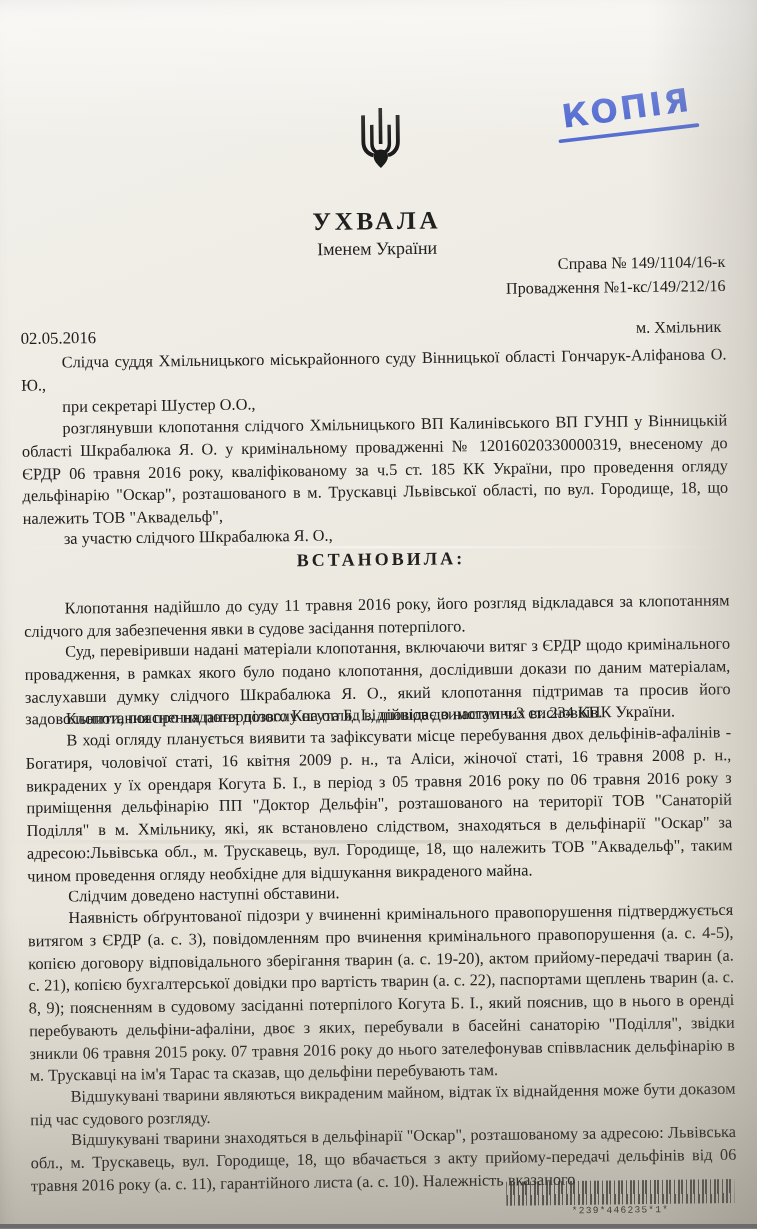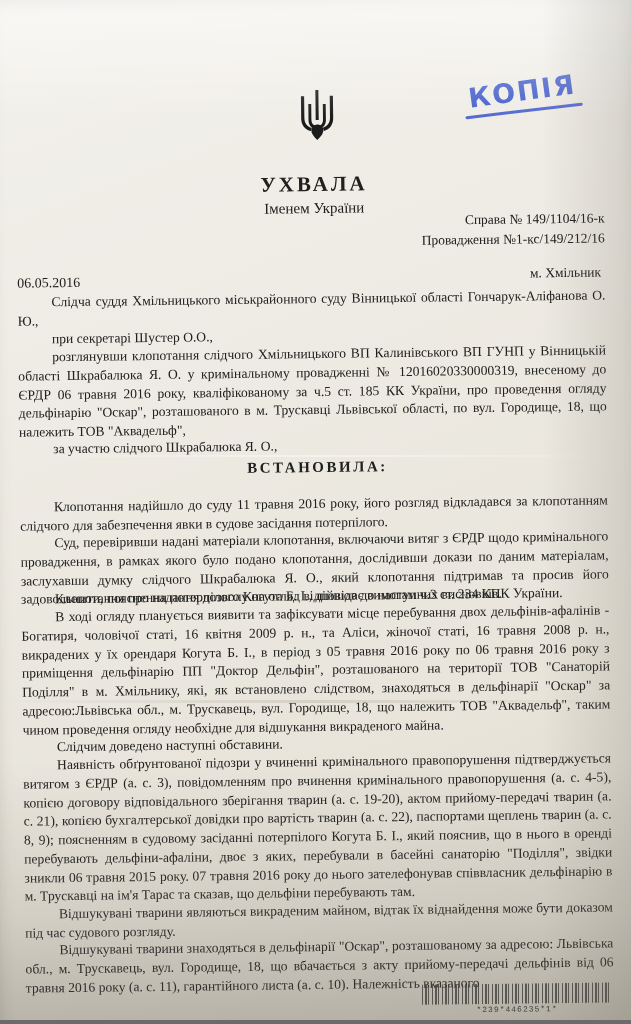--- a/index.html
+++ b/index.html
@@ -211,21 +211,21 @@
     <div class="kopia-underline"></div>
 
     <div class="title">УХВАЛА</div>
     <div class="subtitle">Іменем України</div>
 
     <div class="case-block">
       <div>Справа № 149/1104/16-к</div>
       <div>Провадження №1-кс/149/212/16</div>
     </div>
 
-    <div class="date-left">06.05.2016</div>
+    <div class="date-left">02.05.2016</div>
     <div class="city-right">м. Хмільник</div>
 
     <div class="para" style="top:290px;"><span class="ind"></span><span>Слідча суддя Хмільницького міськрайонного суду Вінницької області Гончарук-Аліфанова О. Ю.,</span></div>
 
     <div class="para" style="top:327px;"><span class="ind"></span><span>при секретарі Шустер О.О.,</span></div>
 
     <div class="para" style="top:345px;"><span class="ind"></span><span>розглянувши клопотання слідчого Хмільницького ВП Калинівського ВП ГУНП у Вінницькій області Шкрабалюка Я. О. у кримінальному провадженні № 12016020330000319, внесеному до ЄРДР 06 травня 2016 року, кваліфікованому за ч.5 ст. 185 КК України, про проведення огляду дельфінарію "Оскар", розташованого в м. Трускавці Львівської області, по вул. Городище, 18, що належить ТОВ "Аквадельф",</span></div>
 
     <div class="para" style="top:437px;"><span class="ind"></span><span>за участю слідчого Шкрабалюка Я. О.,</span></div>
 

